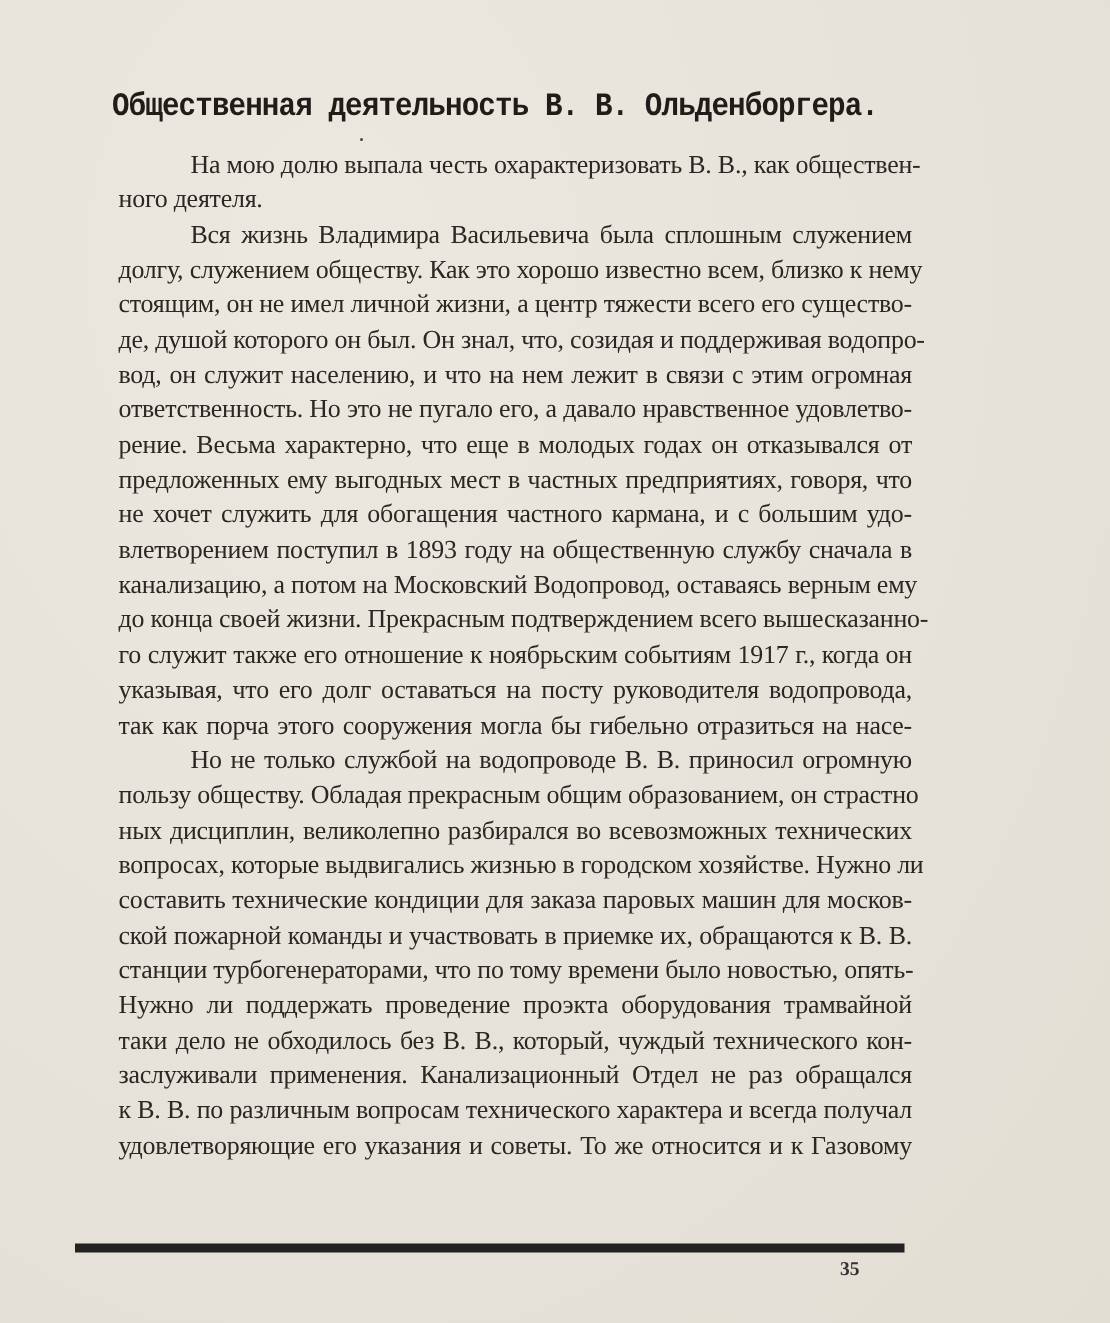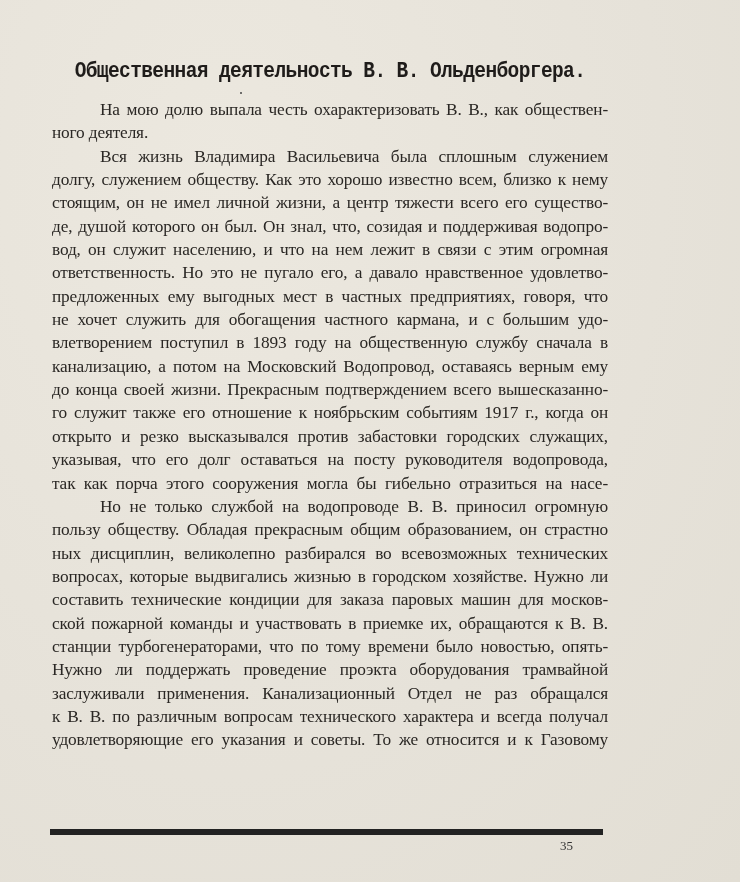--- a/index.html
+++ b/index.html
@@ -25,63 +25,65 @@
     }
     .body-text {
       position: absolute; left: 52px; top: 98px; width: 556px;
     }
     .line {
       height: 23.35px; line-height: 23.35px;
       font-size: 17.3px; white-space: nowrap;
       text-align: justify; text-align-last: justify;
       letter-spacing: -0.15px;
       display: block;
+      margin-left: 27px;
     }
     .line.indent { padding-left: 48px; }
     .line.last { text-align-last: left; }
     .rule {
       position: absolute; left: 50px; top: 829px; width: 553px; height: 6px;
       background: #222;
     }
     .page-number {
       position: absolute; left: 560px; top: 838px;
-      font-size: 13px; font-weight: normal; color: #333;
+      font-size: 13px; font-weight: bold; color: #333;
     }
   </style>
 </head>
 <body>
 
 <div class="page-title">Общественная деятельность В. В. Ольденборгера.</div>
 <div class="stray-dot"></div>
 
 <div class="body-text" id="body-text">
     <span class="line indent">На мою долю выпала честь охарактеризовать В. В., как обществен-</span>
     <span class="line last">ного деятеля.</span>
     <span class="line indent">Вся жизнь Владимира Васильевича была сплошным  служением</span>
     <span class="line">долгу, служением обществу. Как это хорошо известно всем, близко к нему</span>
     <span class="line">стоящим, он не имел личной жизни, а центр тяжести всего его существо-</span>
     <span class="line">де, душой которого он был. Он знал, что, созидая и поддерживая водопро-</span>
     <span class="line">вод, он служит населению, и что на нем лежит в связи с этим огромная</span>
     <span class="line">ответственность. Но это не пугало его, а давало нравственное удовлетво-</span>
+    <span class="line">рение. Весьма характерно, что еще в молодых годах он отказывался от</span>
     <span class="line">предложенных ему выгодных мест в частных предприятиях, говоря, что</span>
     <span class="line">не хочет служить для обогащения частного кармана, и с большим удо-</span>
     <span class="line">влетворением поступил в 1893 году на общественную службу сначала в</span>
     <span class="line">канализацию, а потом на Московский Водопровод, оставаясь верным ему</span>
     <span class="line">до конца своей жизни. Прекрасным подтверждением всего вышесказанно-</span>
     <span class="line">го служит также его отношение к ноябрьским событиям 1917 г., когда он</span>
-    <span class="line">открыто и резко высказывался против забастовки городских служащих,</span>
     <span class="line">указывая, что его долг оставаться на посту руководителя водопровода,</span>
     <span class="line">так как порча этого сооружения могла бы гибельно отразиться на насе-</span>
     <span class="line indent">Но не только службой на водопроводе В. В.  приносил  огромную</span>
     <span class="line">пользу обществу. Обладая прекрасным общим образованием, он страстно</span>
     <span class="line">ных дисциплин, великолепно разбирался во всевозможных технических</span>
     <span class="line">вопросах, которые выдвигались жизнью в городском хозяйстве. Нужно ли</span>
     <span class="line">составить технические кондиции для заказа паровых машин для москов-</span>
     <span class="line">ской пожарной команды и участвовать в приемке их, обращаются к В. В.</span>
     <span class="line">станции турбогенераторами, что по тому времени было новостью, опять-</span>
     <span class="line">Нужно ли поддержать проведение проэкта  оборудования  трамвайной</span>
+    <span class="line">таки дело не обходилось без В. В., который, чуждый технического кон-</span>
     <span class="line">заслуживали применения. Канализационный Отдел не раз обращался</span>
     <span class="line">к В. В. по различным вопросам технического характера и всегда получал</span>
     <span class="line">удовлетворяющие его указания и советы. То же относится и к Газовому</span>
   </div>
 
 <div class="rule"></div>
 <div class="page-number">35</div>
 
 </body></html>

